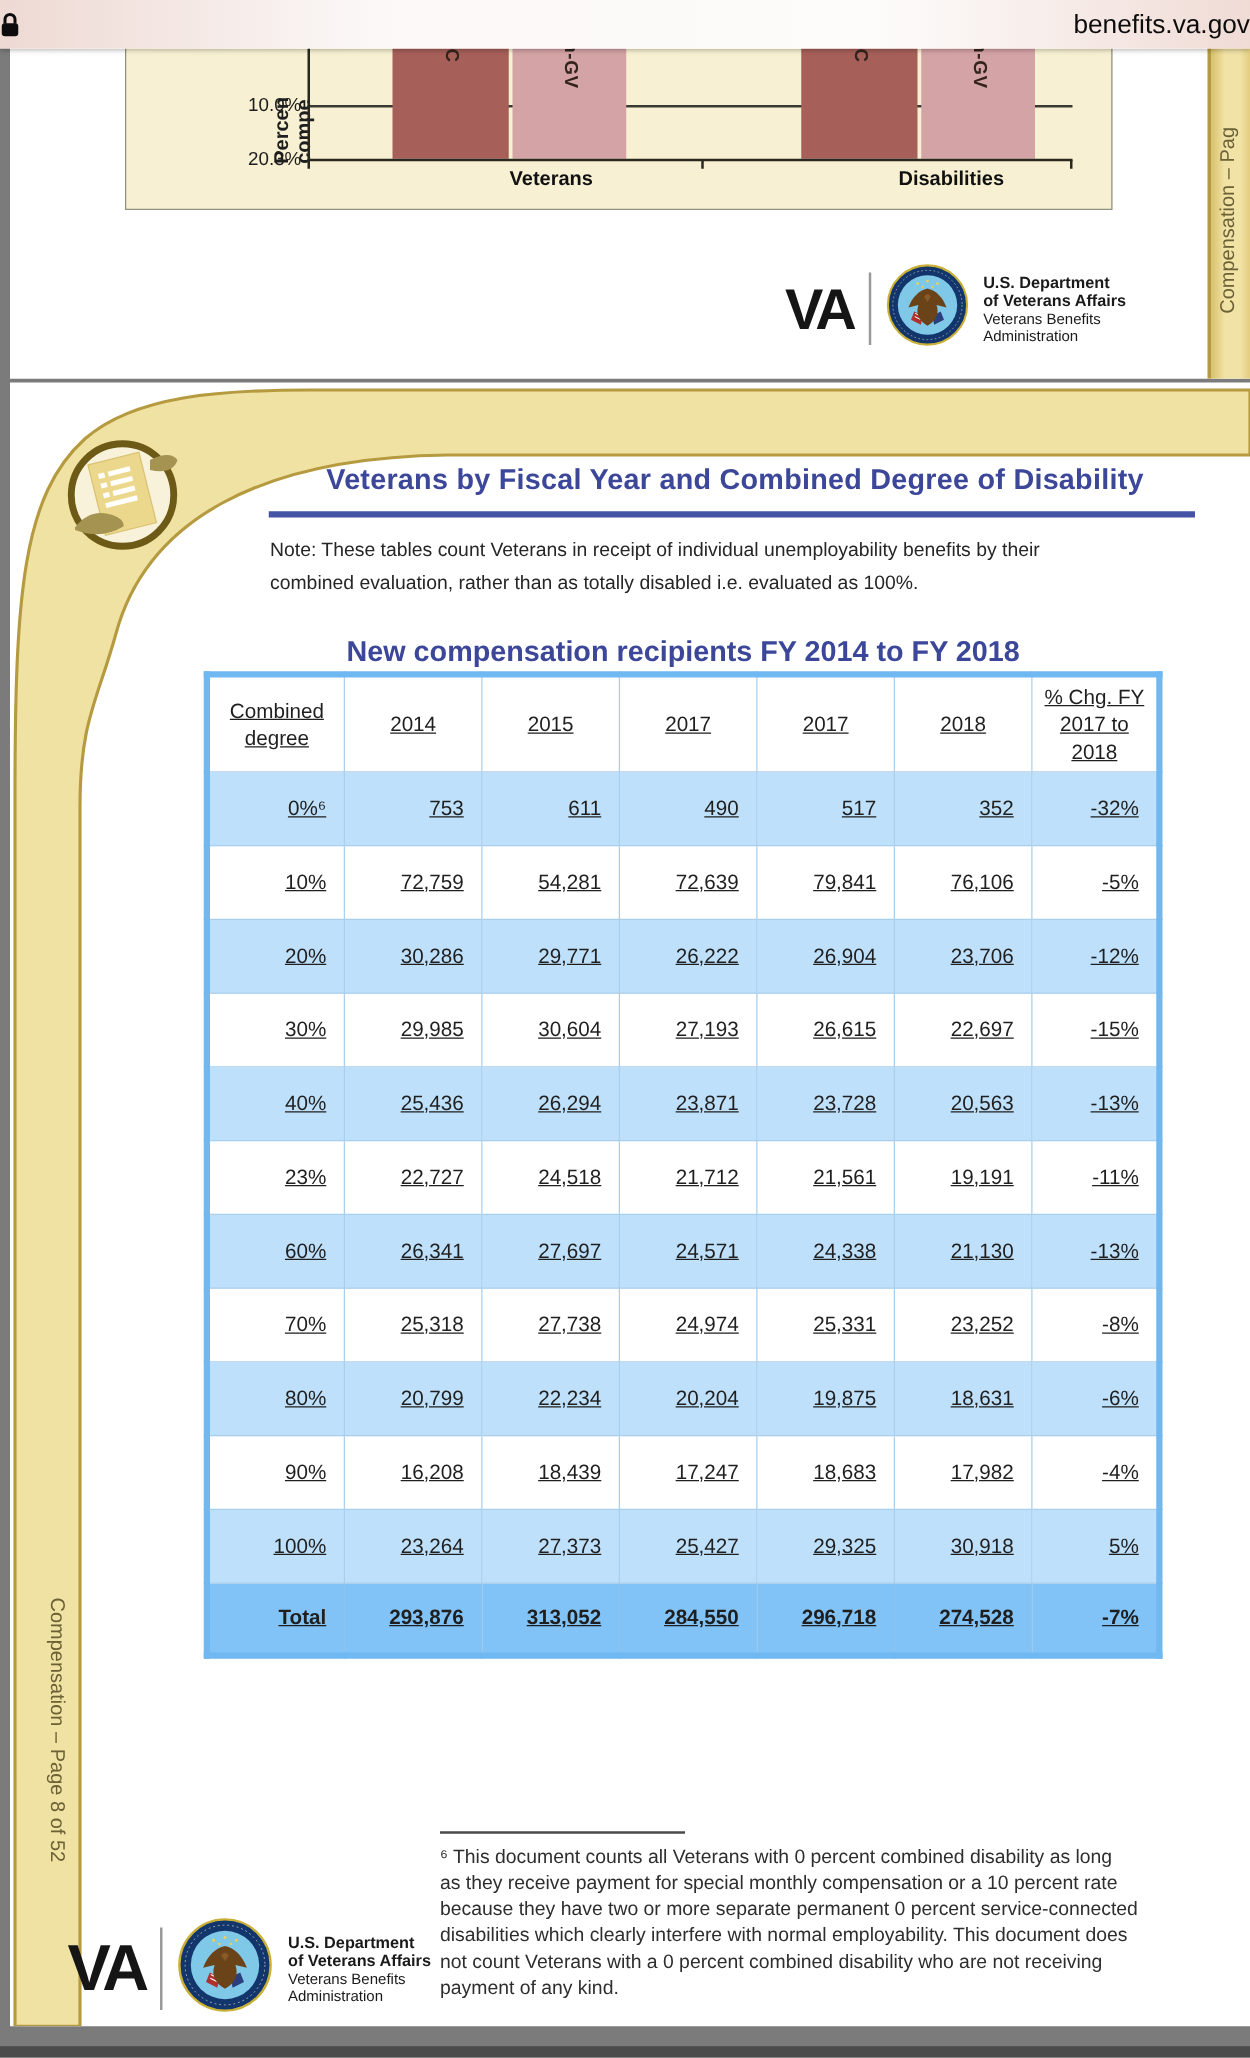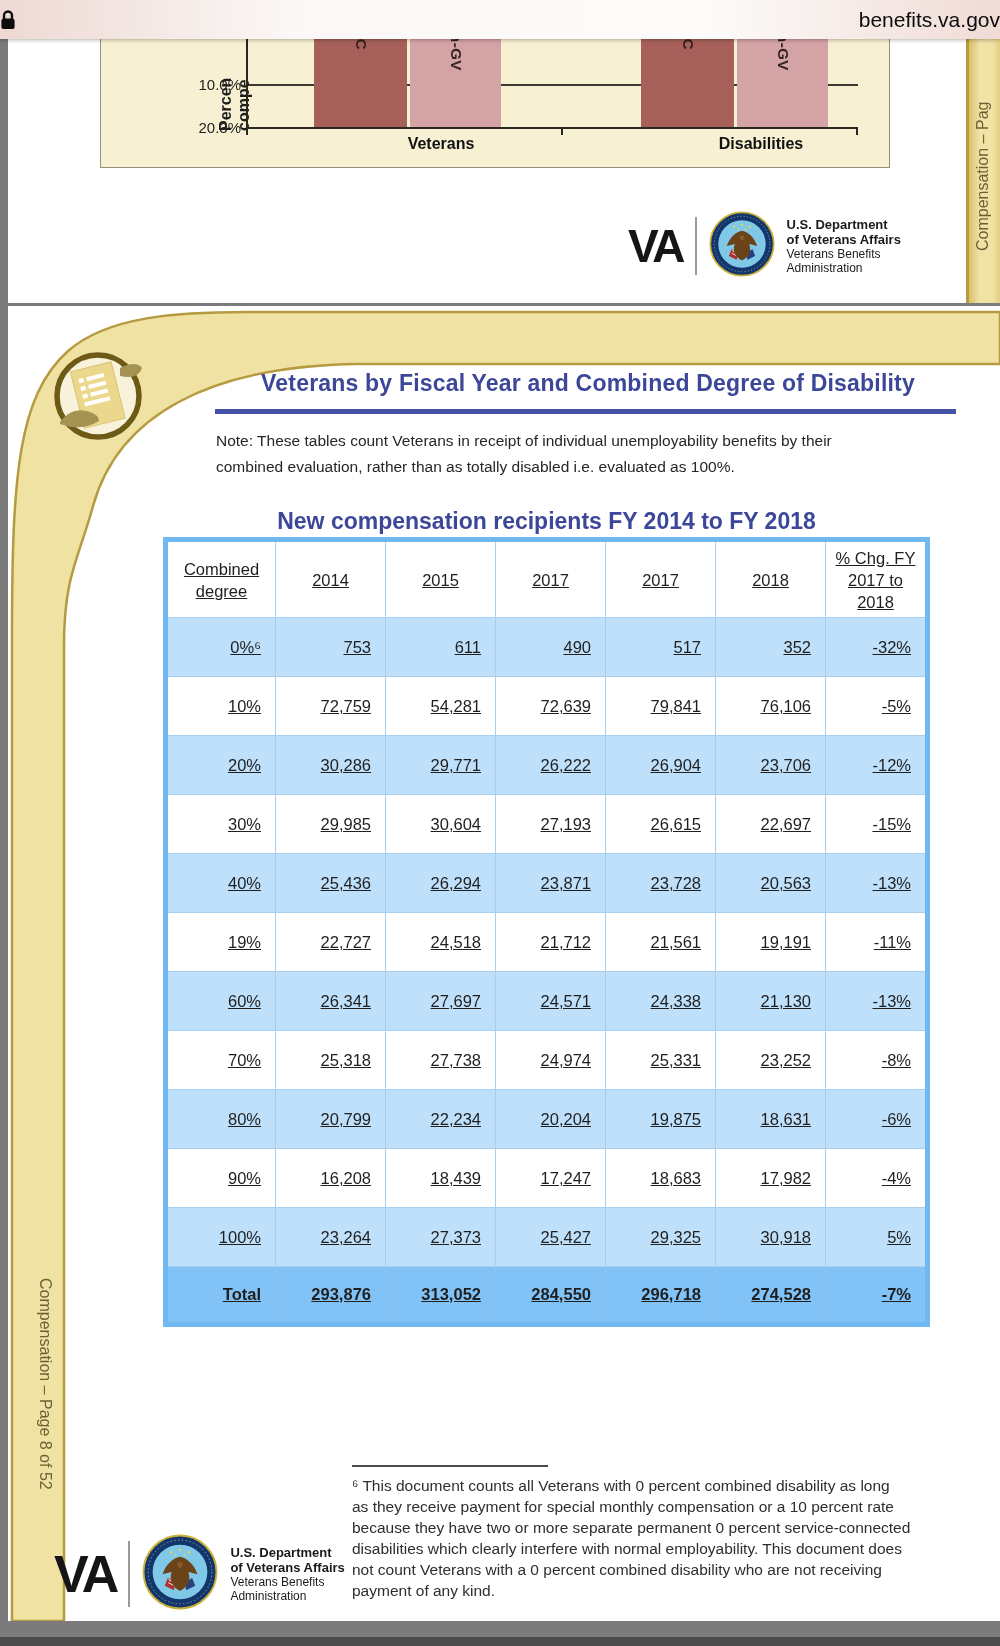--- a/index.html
+++ b/index.html
@@ -270,21 +270,21 @@
         <tr class="row-blue">
           <td>40%</td>
           <td>25,436</td>
           <td>26,294</td>
           <td>23,871</td>
           <td>23,728</td>
           <td>20,563</td>
           <td>-13%</td>
         </tr>
         <tr class="row-white">
-          <td>19%</td>
+          <td>23%</td>
           <td>22,727</td>
           <td>24,518</td>
           <td>21,712</td>
           <td>21,561</td>
           <td>19,191</td>
           <td>-11%</td>
         </tr>
         <tr class="row-blue">
           <td>60%</td>
           <td>26,341</td>

